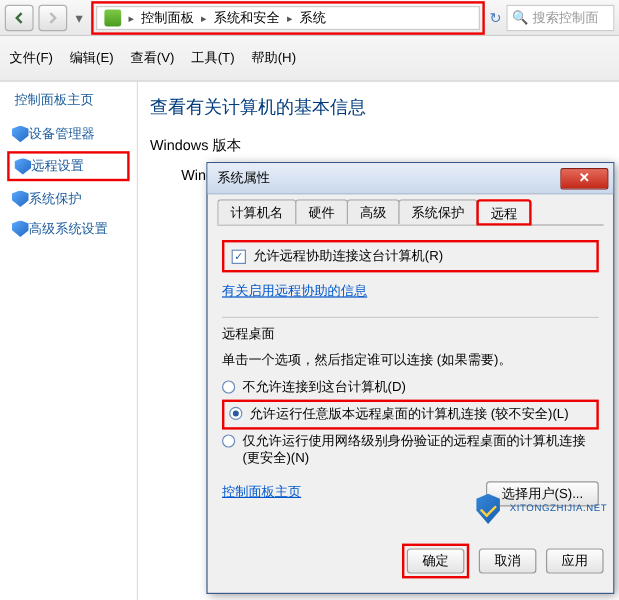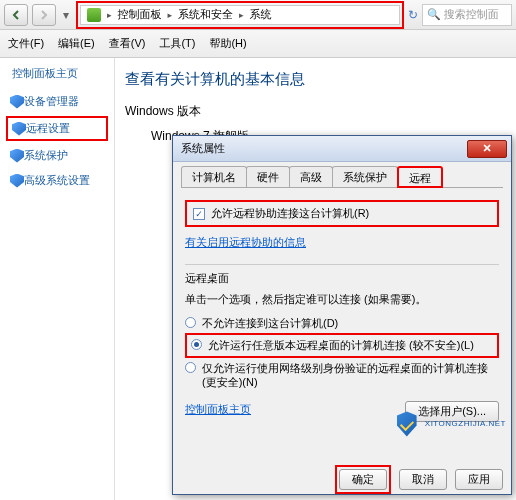--- a/index.html
+++ b/index.html
@@ -10,21 +10,21 @@
     .nav-btn { width: 24px; height: 22px; background: linear-gradient(#fdfdfd,#e0e0e0); border: 1px solid #b0b0b0; border-radius: 3px; display: flex; align-items: center; justify-content: center; }
     .nav-btn svg { width: 12px; height: 12px; }
     .nav-sep { width: 12px; text-align: center; color: #666; }
     .breadcrumb-wrap { border: 2px solid #e00; padding: 2px; display: flex; align-items: center; gap: 4px; flex: 1; }
     .breadcrumb { display: flex; align-items: center; gap: 6px; height: 20px; background: #fff; border: 1px solid #ccc; padding: 0 6px; flex: 1; font-size: 11px; }
     .bc-arrow { color: #555; font-size: 9px; }
     .bc-icon { width: 14px; height: 14px; background: linear-gradient(#7fc947,#4a9c1f); border-radius: 2px; }
     .search-box { width: 90px; height: 22px; background: #fff; border: 1px solid #ccc; display: flex; align-items: center; padding: 0 4px; font-size: 11px; color: #999; }
     
     
-    .menu-bar { height: 28px; background: linear-gradient(#f6f6f6,#ececec); border-bottom: 1px solid #ccc; display: flex; align-items: center; padding: 0 8px; gap: 14px; font-size: 11px; }
+    .menu-bar { height: 38px; background: linear-gradient(#f6f6f6,#ececec); border-bottom: 1px solid #ccc; display: flex; align-items: center; padding: 0 8px; gap: 14px; font-size: 11px; }
     .menu-item { cursor: default; }
     
     
     .main { display: flex; height: calc(100% - 52px); }
     .sidebar { width: 115px; padding: 8px 6px; border-right: 1px solid #e0e0e0; }
     .sidebar-title { color: #1a5a9c; font-size: 11px; margin-bottom: 10px; padding-left: 6px; }
     .sidebar-item { display: flex; align-items: center; gap: 0; padding: 3px 4px; margin-bottom: 4px; cursor: pointer; }
     .sidebar-item.hl { border: 2px solid #e00; }
     .sb-icon { width: 14px; height: 14px; border-radius: 2px; flex-shrink: 0; }
     .sb-icon.shield { background: linear-gradient(135deg,#5aa8ff,#2267c0); clip-path: polygon(50% 0,100% 20%,100% 60%,50% 100%,0 60%,0 20%); }
@@ -60,21 +60,21 @@
     
     .hr { border-top: 1px solid #ccc; margin: 6px 0; }
     .desc { margin: 6px 0; }
     
     .radio-row { display: flex; align-items: flex-start; gap: 6px; padding: 3px 0; }
     .radio-row.hl { border: 2px solid #e00; padding: 3px 4px; }
     .radio { width: 11px; height: 11px; border: 1px solid #6a8cbc; border-radius: 50%; background: #fff; display: flex; align-items: center; justify-content: center; flex-shrink: 0; margin-top: 1px; }
     .radio.sel::after { content:''; width: 5px; height: 5px; background: #2a5aa0; border-radius: 50%; }
     .radio-label { line-height: 1.3; }
     
-    .dlg-bottom { position: absolute; bottom: 0; left: 8px; right: 8px; }
+    .dlg-bottom { position: absolute; bottom: 12px; left: 8px; right: 8px; }
     .bottom-row { display: flex; justify-content: flex-end; gap: 8px; align-items: center; }
     .ok-wrap { border: 2px solid #e00; padding: 2px; }
     
     
     .watermark { position: absolute; right: 10px; bottom: 62px; display: flex; align-items: center; gap: 4px; z-index: 10; }
     .wm-icon { width: 28px; height: 28px; background: linear-gradient(135deg,#3a8de0,#1558a8); clip-path: polygon(50% 5%,85% 20%,85% 55%,50% 95%,15% 55%,15% 20%); position: relative; }
     .wm-icon::after { content:''; position:absolute; left:8px; top:10px; width:10px; height:6px; border:2px solid #ffd040; border-top:none; border-right:none; transform:rotate(-45deg); }
     .wm-text { display:flex; flex-direction:column; line-height:1; }
     .wm-cn { font-size: 14px; font-weight: bold; color: #1558a8; }
     .wm-en { font-size: 8px; color: #1558a8; letter-spacing: 0.5px; }

